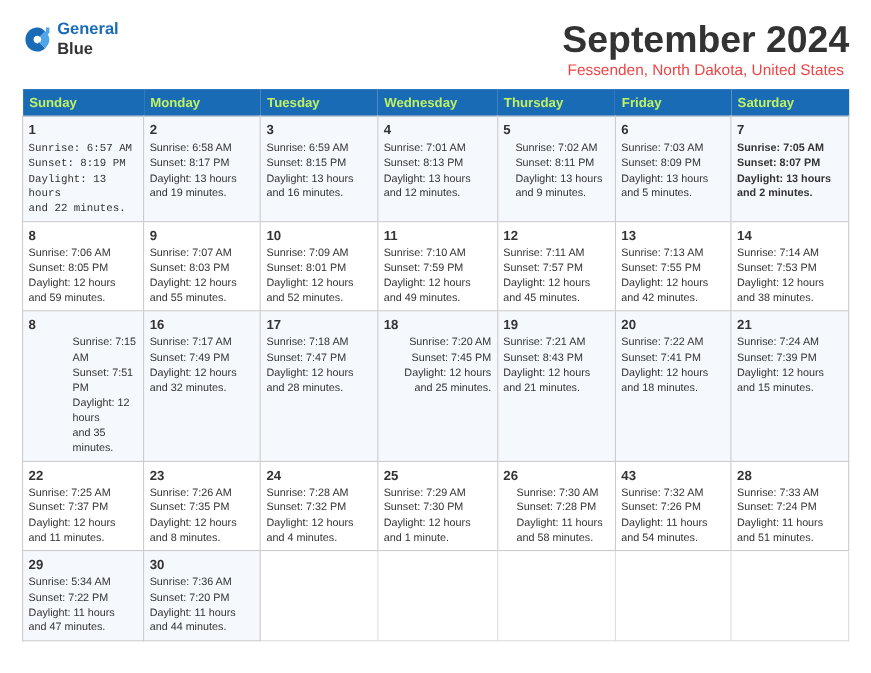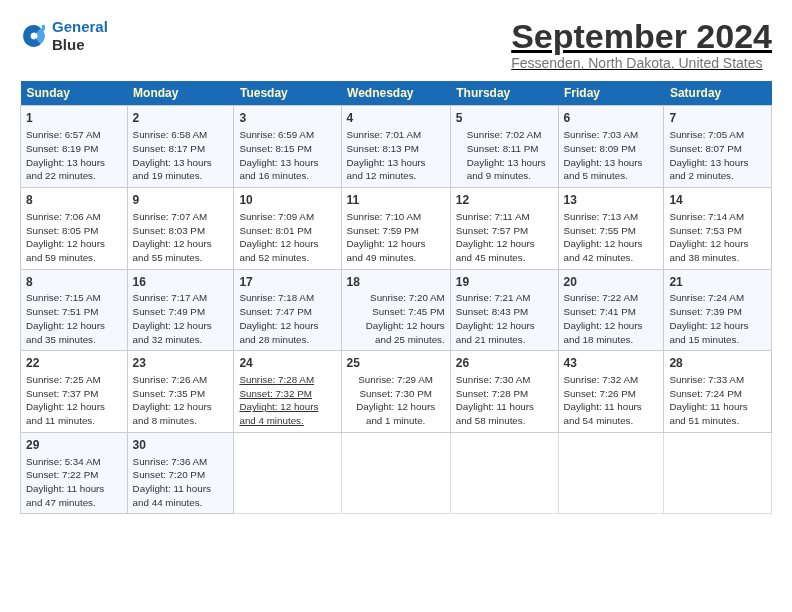--- a/index.html
+++ b/index.html
@@ -23,41 +23,40 @@
     .logo {
       display: flex;
       align-items: center;
       gap: 4px;
     }
     .logo-icon {
       width: 28px;
       height: 28px;
     }
     .title-area {
-      text-align: left;
-      text-decoration: underline;
+      text-align: center;
     }
     .month-title {
       font-size: 34px;
       font-weight: bold;
       color: #333;
       line-height: 1.1;
     }
     .location {
       font-size: 14px;
-      color: #737373;
+      color: #ef4444;
     }
     table {
       width: 100%;
       border-collapse: collapse;
       font-size: 10.5px;
     }
     thead tr th {
       background-color: #1a6bb5;
-      color: #fef9c3;
+      color: #bef264;
       padding: 5px 6px;
       text-align: left;
       font-size: 12px;
       font-weight: bold;
     }
     tbody tr td {
       border: 1px solid #ccc;
       vertical-align: top;
       padding: 4px 5px;
       width: 113px;
@@ -119,21 +118,21 @@
           <th>Wednesday</th>
           <th>Thursday</th>
           <th>Friday</th>
           <th>Saturday</th>
         </tr>
     </thead>
     <tbody id="calendar-body">
     <tr>
           <td>
             <span class="day-num">1</span>
-            <div class="day-detail" style="white-space: pre-line;">Sunrise: 6:57 AM
+            <div class="day-detail" style="white-space: pre-line; font-family: Liberation Mono, monospace;">Sunrise: 6:57 AM
 Sunset: 8:19 PM
 Daylight: 13 hours
 and 22 minutes.</div>
           </td>
           <td>
             <span class="day-num">2</span>
             <div class="day-detail" style="white-space: pre-line;">Sunrise: 6:58 AM
 Sunset: 8:17 PM
 Daylight: 13 hours
 and 19 minutes.</div>
@@ -161,21 +160,21 @@
           </td>
           <td>
             <span class="day-num">6</span>
             <div class="day-detail" style="white-space: pre-line;">Sunrise: 7:03 AM
 Sunset: 8:09 PM
 Daylight: 13 hours
 and 5 minutes.</div>
           </td>
           <td>
             <span class="day-num">7</span>
-            <div class="day-detail" style="white-space: pre-line;">Sunrise: 7:05 AM
+            <div class="day-detail" style="white-space: pre-line; font-weight: bold;">Sunrise: 7:05 AM
 Sunset: 8:07 PM
 Daylight: 13 hours
 and 2 minutes.</div>
           </td>
         </tr>
         <tr>
           <td>
             <span class="day-num">8</span>
             <div class="day-detail" style="white-space: pre-line;">Sunrise: 7:06 AM
 Sunset: 8:05 PM
@@ -221,21 +220,21 @@
             <span class="day-num">14</span>
             <div class="day-detail" style="white-space: pre-line;">Sunrise: 7:14 AM
 Sunset: 7:53 PM
 Daylight: 12 hours
 and 38 minutes.</div>
           </td>
         </tr>
         <tr>
           <td>
             <span class="day-num">8</span>
-            <div class="day-detail" style="white-space: pre-line;">Sunrise: 7:15 AM
+            <div class="day-detail" style="white-space: pre-line; margin-left: 40px;">Sunrise: 7:15 AM
 Sunset: 7:51 PM
 Daylight: 12 hours
 and 35 minutes.</div>
           </td>
           <td>
             <span class="day-num">16</span>
             <div class="day-detail" style="white-space: pre-line;">Sunrise: 7:17 AM
 Sunset: 7:49 PM
 Daylight: 12 hours
 and 32 minutes.</div>
@@ -286,35 +285,35 @@
           </td>
           <td>
             <span class="day-num">23</span>
             <div class="day-detail" style="white-space: pre-line;">Sunrise: 7:26 AM
 Sunset: 7:35 PM
 Daylight: 12 hours
 and 8 minutes.</div>
           </td>
           <td>
             <span class="day-num">24</span>
-            <div class="day-detail" style="white-space: pre-line; text-decoration: underline;">Sunrise: 7:28 AM
+            <div class="day-detail" style="white-space: pre-line;">Sunrise: 7:28 AM
 Sunset: 7:32 PM
 Daylight: 12 hours
 and 4 minutes.</div>
           </td>
           <td>
             <span class="day-num">25</span>
-            <div class="day-detail" style="white-space: pre-line; text-align: center;">Sunrise: 7:29 AM
+            <div class="day-detail" style="white-space: pre-line;">Sunrise: 7:29 AM
 Sunset: 7:30 PM
 Daylight: 12 hours
 and 1 minute.</div>
           </td>
           <td>
             <span class="day-num">26</span>
-            <div class="day-detail" style="white-space: pre-line;">Sunrise: 7:30 AM
+            <div class="day-detail" style="white-space: pre-line; margin-left: 12px;">Sunrise: 7:30 AM
 Sunset: 7:28 PM
 Daylight: 11 hours
 and 58 minutes.</div>
           </td>
           <td>
             <span class="day-num">43</span>
             <div class="day-detail" style="white-space: pre-line;">Sunrise: 7:32 AM
 Sunset: 7:26 PM
 Daylight: 11 hours
 and 54 minutes.</div>

